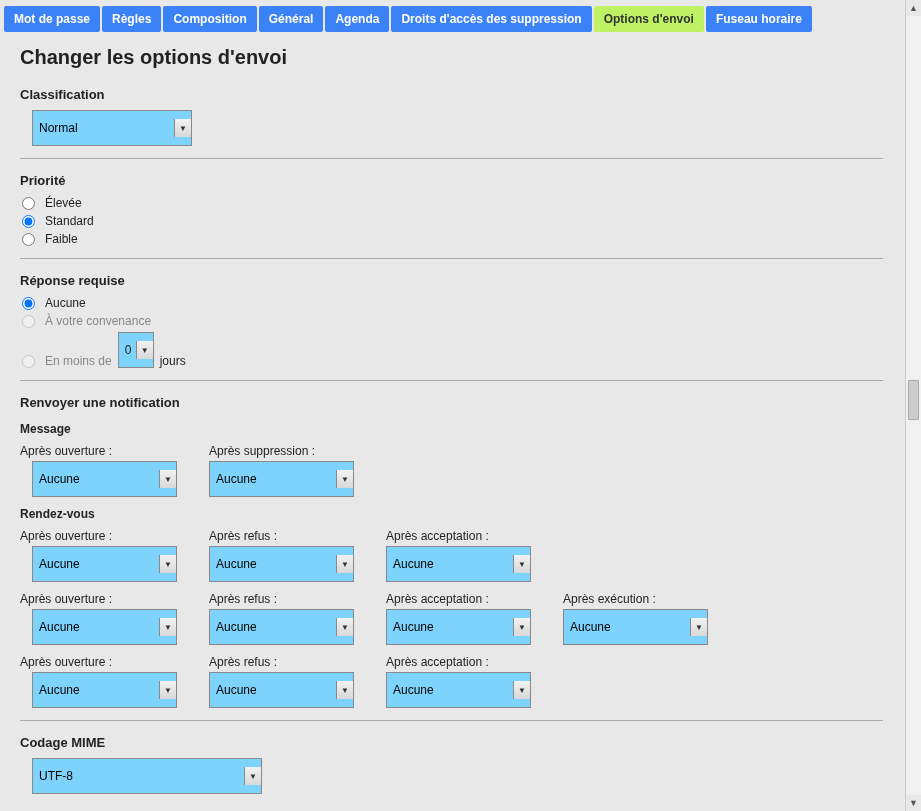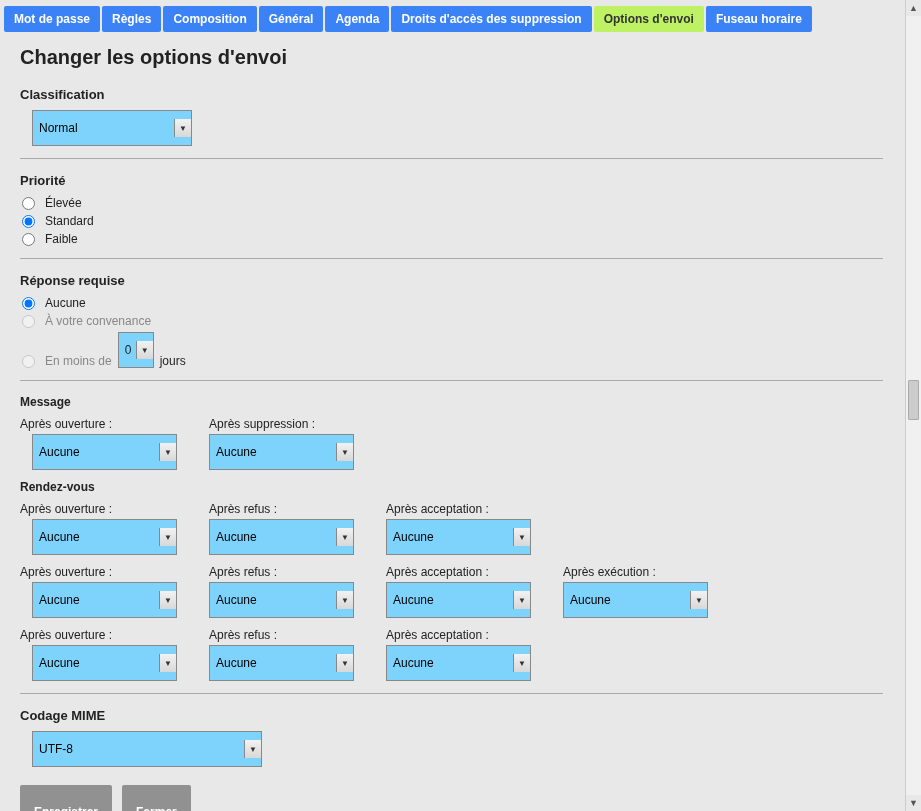--- a/index.html
+++ b/index.html
@@ -204,20 +204,21 @@
       <span class="radio-disabled">En moins de</span>
       <div class="select sel-36">
         <span class="text">0</span>
         <span class="dropbtn">▼</span>
       </div>
       <span>jours</span>
     </div>
 
     <hr class="sep">
 
+    <div class="section-title">Renvoyer une notification</div>
 
     <div class="section-title small-title" style="margin-top:12px">Message</div>
     <div class="row">
       <div class="field">
         <div class="field-label">Après ouverture :</div>
         <div class="select sel-145" style="margin-left:12px">
           <span class="text">Aucune</span>
           <span class="dropbtn">▼</span>
         </div>
       </div>

